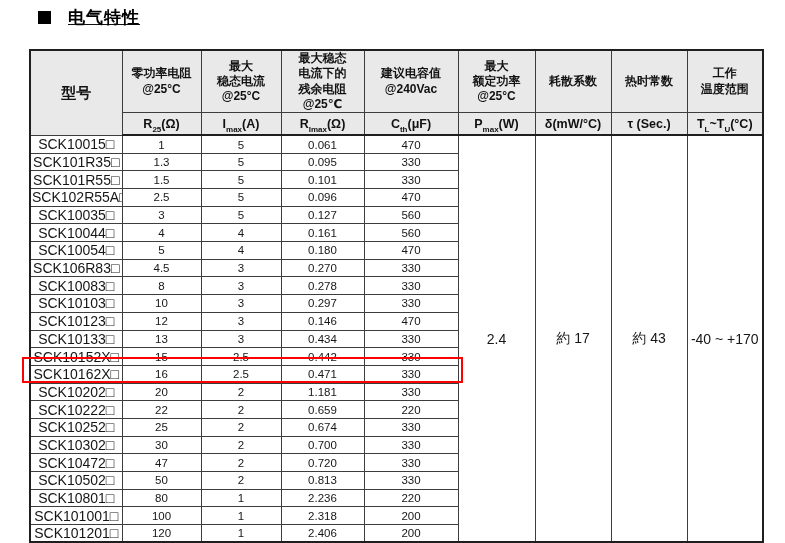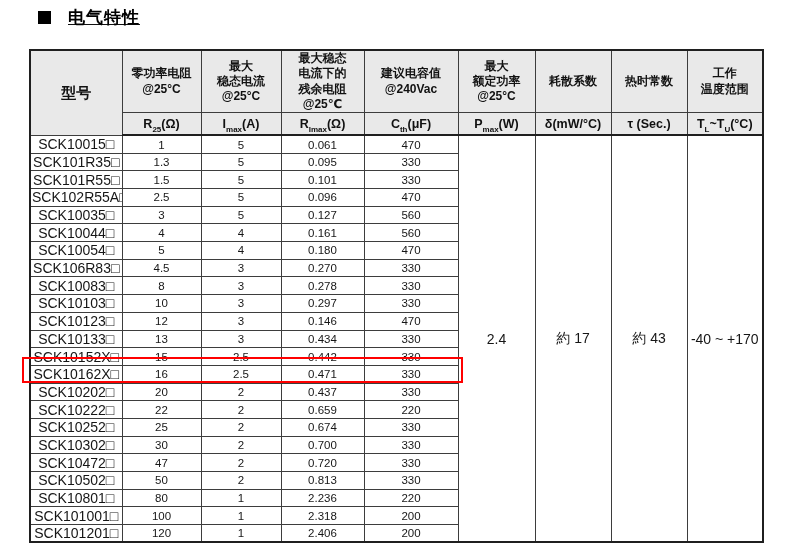--- a/index.html
+++ b/index.html
@@ -191,21 +191,21 @@
         <td class="model-cell">SCK10162X□</td>
         <td class="value-cell">16</td>
         <td class="value-cell">2.5</td>
         <td class="value-cell">0.471</td>
         <td class="value-cell">330</td>
       </tr>
       <tr class="body-row">
         <td class="model-cell">SCK10202□</td>
         <td class="value-cell">20</td>
         <td class="value-cell">2</td>
-        <td class="value-cell">0.437</td>
+        <td class="value-cell">1.181</td>
         <td class="value-cell">330</td>
       </tr>
       <tr class="body-row">
         <td class="model-cell">SCK10222□</td>
         <td class="value-cell">22</td>
         <td class="value-cell">2</td>
         <td class="value-cell">0.659</td>
         <td class="value-cell">220</td>
       </tr>
       <tr class="body-row">

